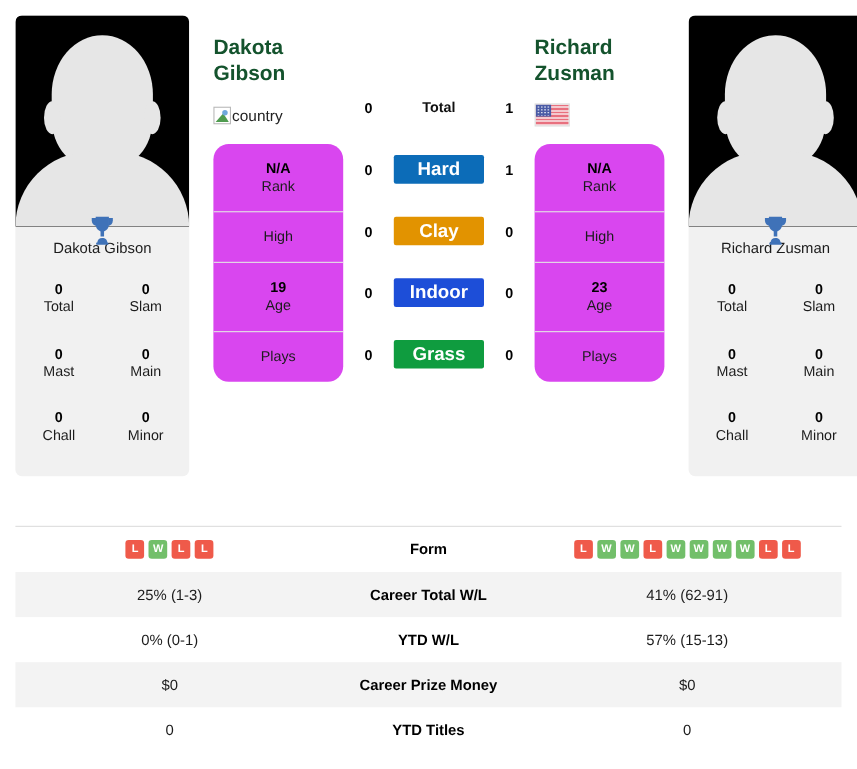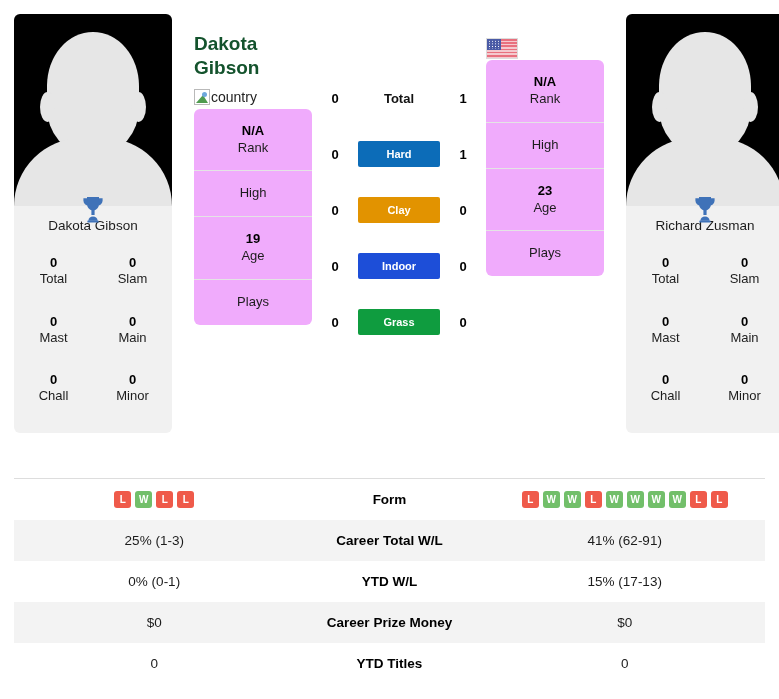--- a/index.html
+++ b/index.html
@@ -114,21 +114,21 @@
   }
   .info-col.right { margin-left: 0; margin-right: 22px; }
 
   .name-block { padding: 18px 0 0 0; }
   .player-name {
     font-size: 19px;
     font-weight: bold;
     color: #14532d;
     line-height: 1.28;
   }
-  .flag-line { margin-top: 4px; height: 24px; display: flex; align-items: center; }
+  .flag-line { margin-top: 12px; height: 24px; display: flex; align-items: center; }
 
   
   .broken-img {
     display: inline-flex;
     align-items: center;
     font-size: 14px;
     color: #222;
   }
   .broken-ico {
     width: 16px;
@@ -176,22 +176,23 @@
   }
   .us-flag .canton::after {
     content: "";
     position: absolute; inset: 1px;
     background-image:
       radial-gradient(circle, #fff 0.6px, transparent 0.7px);
     background-size: 3px 2.6px;
   }
 
   .info-card {
-    background: #f0abfc;
-    border-radius: 6px;
+    margin-top: 14px;
+    background: #d946ef;
+    border-radius: 14px;
     overflow: hidden;
   }
   .info-row {
     text-align: center;
     padding: 14px 4px;
     border-bottom: 1px solid #e4e4e4;
   }
   .info-row:last-child { border-bottom: none; }
   .ir-val { font-size: 13px; font-weight: bold; color: #000; line-height: 1.3; min-height: 0; }
   .ir-lab { font-size: 13px; color: #1c1c1c; line-height: 1.3; }
@@ -226,21 +227,21 @@
     font-size: 13px;
     font-weight: bold;
     color: #111;
   }
   .h2h-bar {
     display: block;
     width: 82px;
     height: 26px;
     line-height: 26px;
     border-radius: 2px;
-    font-size: 11px;
+    font-size: 17px;
     font-weight: bold;
     color: #ffffff;
     text-align: center;
   }
 
   
   .stats {
     width: 751px;
     margin: 0 14px;
     border-top: 1px solid #dddddd;
@@ -400,20 +401,21 @@
         <div class="h2h-score">0</div>
         <div class="h2h-mid">
           <span class="h2h-bar" style="background: rgb(15, 156, 63);">Grass</span>
         </div>
         <div class="h2h-score">0</div>
       </div>
     </div>
 
     <div class="info-col right">
       <div class="name-block">
+        <div class="player-name"><span>Richard</span><br><span>Zusman</span></div>
         <div class="flag-line">
           <span class="us-flag">
             <span class="canton"></span>
           </span>
         </div>
       </div>
       <div class="info-card">
         <div class="info-row">
           <div class="ir-val">N/A</div>
           <div class="ir-lab">Rank</div>
@@ -516,21 +518,21 @@
 
     <div class="st-row alt">
       <div class="st-left">25% (1-3)</div>
       <div class="st-mid">Career Total W/L</div>
       <div class="st-right">41% (62-91)</div>
     </div>
 
     <div class="st-row">
       <div class="st-left">0% (0-1)</div>
       <div class="st-mid">YTD W/L</div>
-      <div class="st-right">15% (17-13)</div>
+      <div class="st-right">57% (15-13)</div>
     </div>
 
     <div class="st-row alt">
       <div class="st-left">$0</div>
       <div class="st-mid">Career Prize Money</div>
       <div class="st-right">$0</div>
     </div>
 
     <div class="st-row">
       <div class="st-left">0</div>

